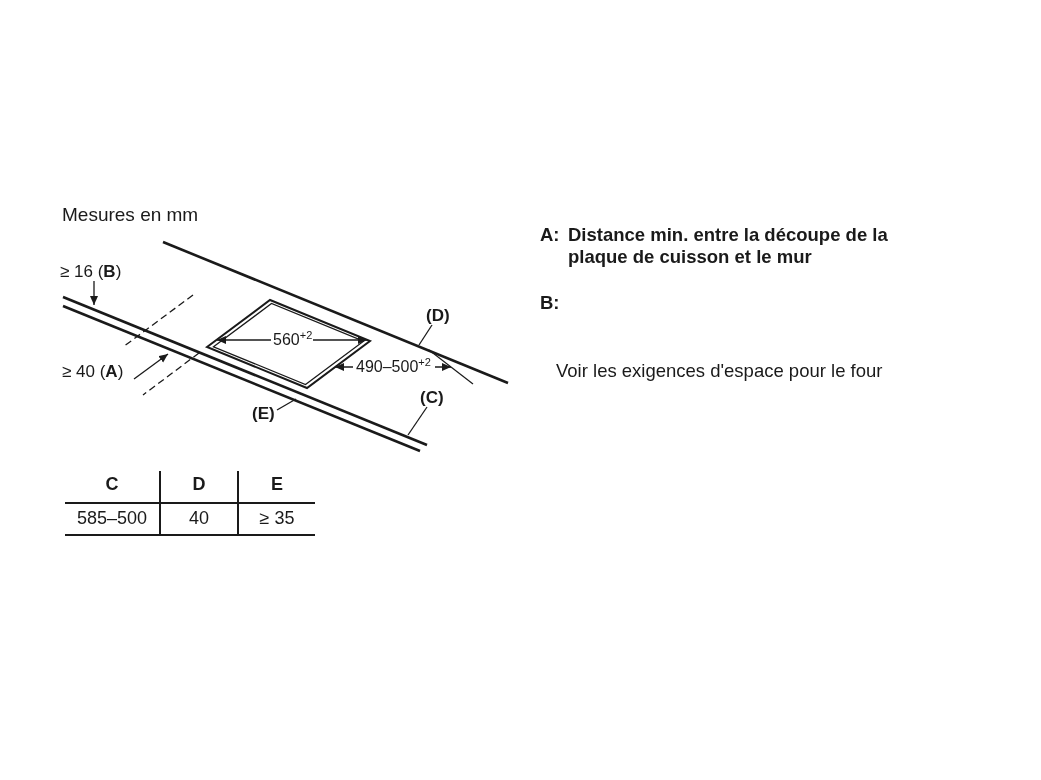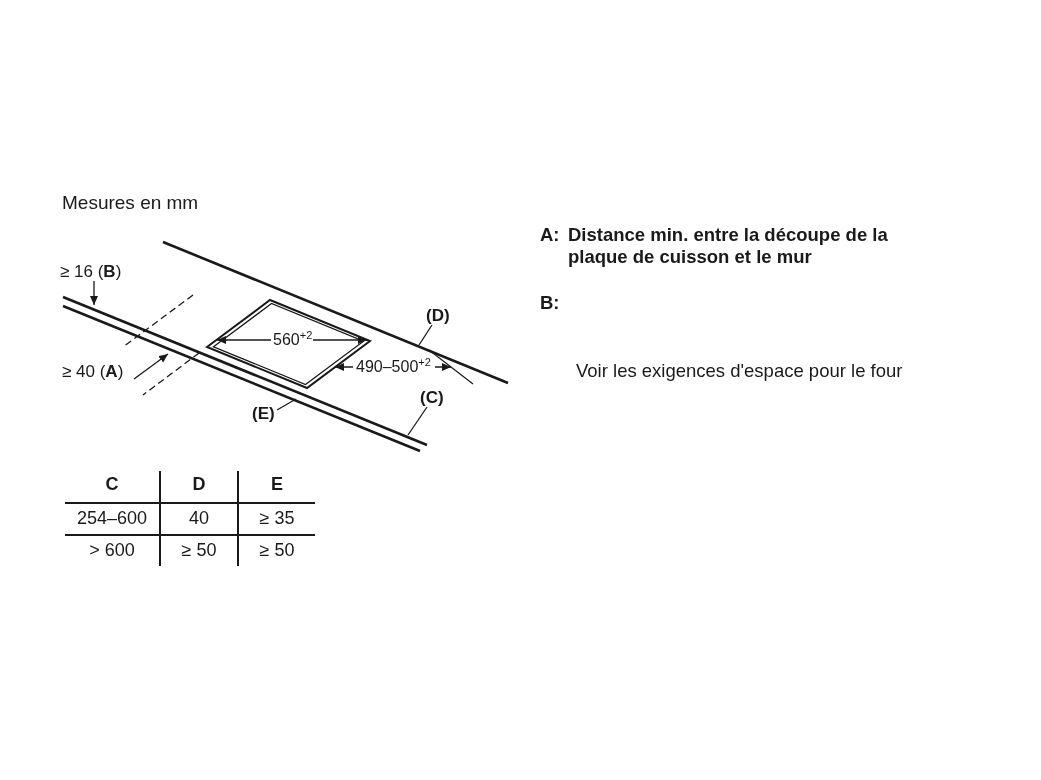--- a/index.html
+++ b/index.html
@@ -6,21 +6,21 @@
   body {
     width: 1041px; height: 780px;
     background: #ffffff;
     font-family: "Liberation Sans", sans-serif;
     color: #1a1a1a;
     position: relative;
     overflow: hidden;
   }
   .abs { position: absolute; }
 
-  #measures-title { left: 62px; top: 192px; font-size: 19px; }
+  #measures-title { left: 62px; top: 204px; font-size: 19px; }
 
   #diagram-svg { left: 30px; top: 235px; }
   svg text {
     fill: #1a1a1a;
     font-family: "Liberation Sans", sans-serif;
     font-size: 17px;
   }
   svg text.dim-num { font-size: 16px; }
 
   #dim-table {
@@ -34,21 +34,21 @@
   #dim-table td { padding: 4px 0 5px 0; }
   #dim-table .vline { border-left: 2px solid #1a1a1a; }
   #dim-table thead th { border-bottom: 2px solid #1a1a1a; }
   #dim-table tbody tr:first-child td { border-bottom: 2px solid #1a1a1a; }
 
   #notes { left: 540px; top: 224px; width: 460px; font-size: 18.5px; line-height: 22px; }
   .note-row { display: flex; }
   .note-row + .note-row { margin-top: 24px; }
   .note-label { font-weight: bold; flex: 0 0 28px; width: 28px; }
   .note-text { white-space: pre-line; font-weight: bold; }
-  #space-note { margin-top: 46px; margin-left: 36px; }
+  #space-note { margin-top: 46px; margin-left: 16px; }
   #support-note { margin-top: 48px; white-space: pre-line; }
 </style>
 </head>
 <body>
 
 <div id="measures-title" class="abs">Mesures en mm</div>
 
 <svg id="diagram-svg" class="abs" width="500" height="230" viewBox="0 0 500 230">
   <defs>
     <marker id="ah" markerWidth="10" markerHeight="9" refX="9" refY="4" orient="auto-start-reverse" markerUnits="userSpaceOnUse">
@@ -102,28 +102,23 @@
   </colgroup>
   <thead>
     <tr>
       <th>C</th>
       <th class="vline">D</th>
       <th class="vline">E</th>
     </tr>
   </thead>
   <tbody>
     <tr>
-      <td>254–600</td>
+      <td>585–500</td>
       <td class="vline">40</td>
       <td class="vline">≥ 35</td>
-    </tr>
-    <tr>
-      <td>&gt; 600</td>
-      <td class="vline">≥ 50</td>
-      <td class="vline">≥ 50</td>
     </tr>
   </tbody>
 </table>
 
 <div id="notes" class="abs">
   <div class="note-row">
     <span class="note-label">A:</span>
     <span class="note-text">Distance min. entre la découpe de la
 plaque de cuisson et le mur</span>
   </div>

